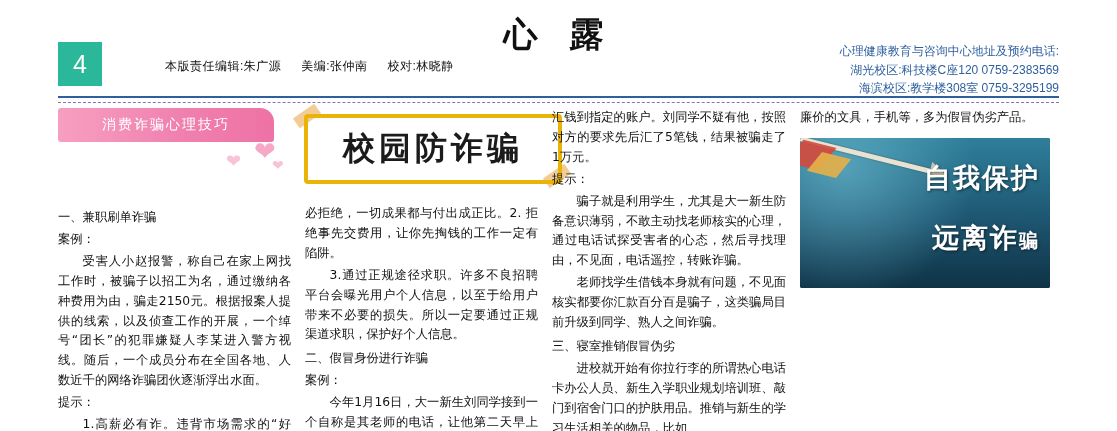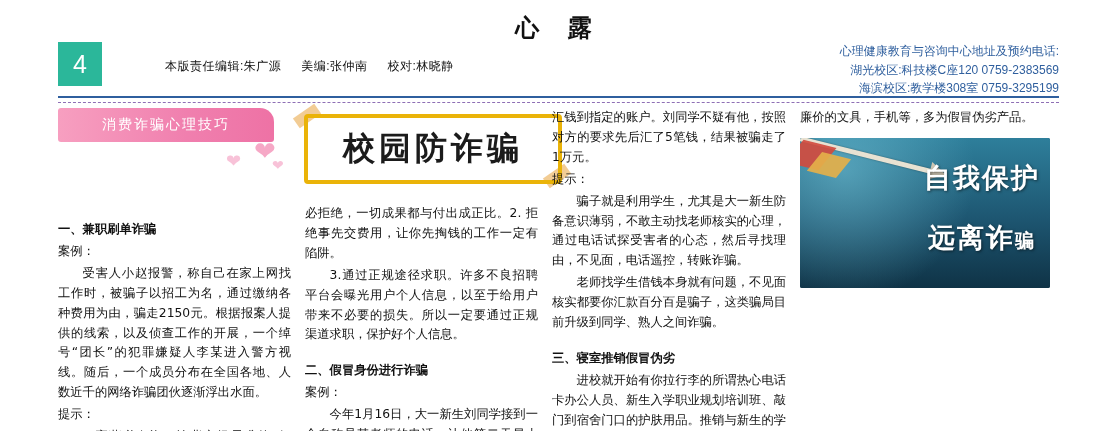--- a/index.html
+++ b/index.html
@@ -27,21 +27,21 @@
     position: relative;
     height: 96px;
   }
   .masthead-title {
     position: absolute;
     left: 0;
     right: 0;
     top: 12px;
     text-align: center;
     font-family: "DejaVu Serif", serif;
-    font-size: 24px;
+    font-size: 34px;
     font-weight: bold;
     letter-spacing: 10px;
     color: #111;
   }
   .page-number {
     position: absolute;
     left: 58px;
     top: 42px;
     width: 44px;
     height: 44px;
@@ -178,22 +178,22 @@
     text-align: justify;
   }
   .col1 { width: 247px; padding-right: 14px; padding-top: 10px; }
   .col2 { width: 247px; padding-right: 14px; padding-top: 10px; }
   .col3 { width: 248px; padding-right: 14px; padding-top: -90px; margin-top: -86px; }
   .col4 { width: 250px; margin-top: -86px; }
 
   .col p { margin: 0 0 2px 0; }
   .col .indent { text-indent: 2em; }
   .col .heading {
-    font-weight: bold;
-    margin: 16px 0 2px 0;
+    font-weight: normal;
+    margin: 4px 0 2px 0;
   }
   .col .sub { margin: 0 0 2px 0; }
 
   
   .poster {
     position: relative;
     margin-top: 10px;
     width: 250px;
     height: 150px;
     background: linear-gradient(160deg, #2f6f8f 0%, #1f4f6d 45%, #123549 100%);
@@ -243,21 +243,21 @@
     width: 30px;
     height: 22px;
     background: #e4b04a;
     transform: rotate(14deg) skewX(-25deg);
     opacity: 0.92;
   }
   .poster-text {
     position: absolute;
     right: 10px;
     top: 18px;
-    text-align: center;
+    text-align: right;
     color: #ffffff;
     font-family: "DejaVu Serif", serif;
     font-weight: bold;
     text-shadow: 1px 1px 3px rgba(0,0,0,0.55);
   }
   .poster-line1 { font-size: 27px; letter-spacing: 2px; }
   .poster-line2 { font-size: 27px; letter-spacing: 2px; margin-top: 16px; }
   .poster-line2 .small { font-size: 19px; }
 </style>
 </head>

